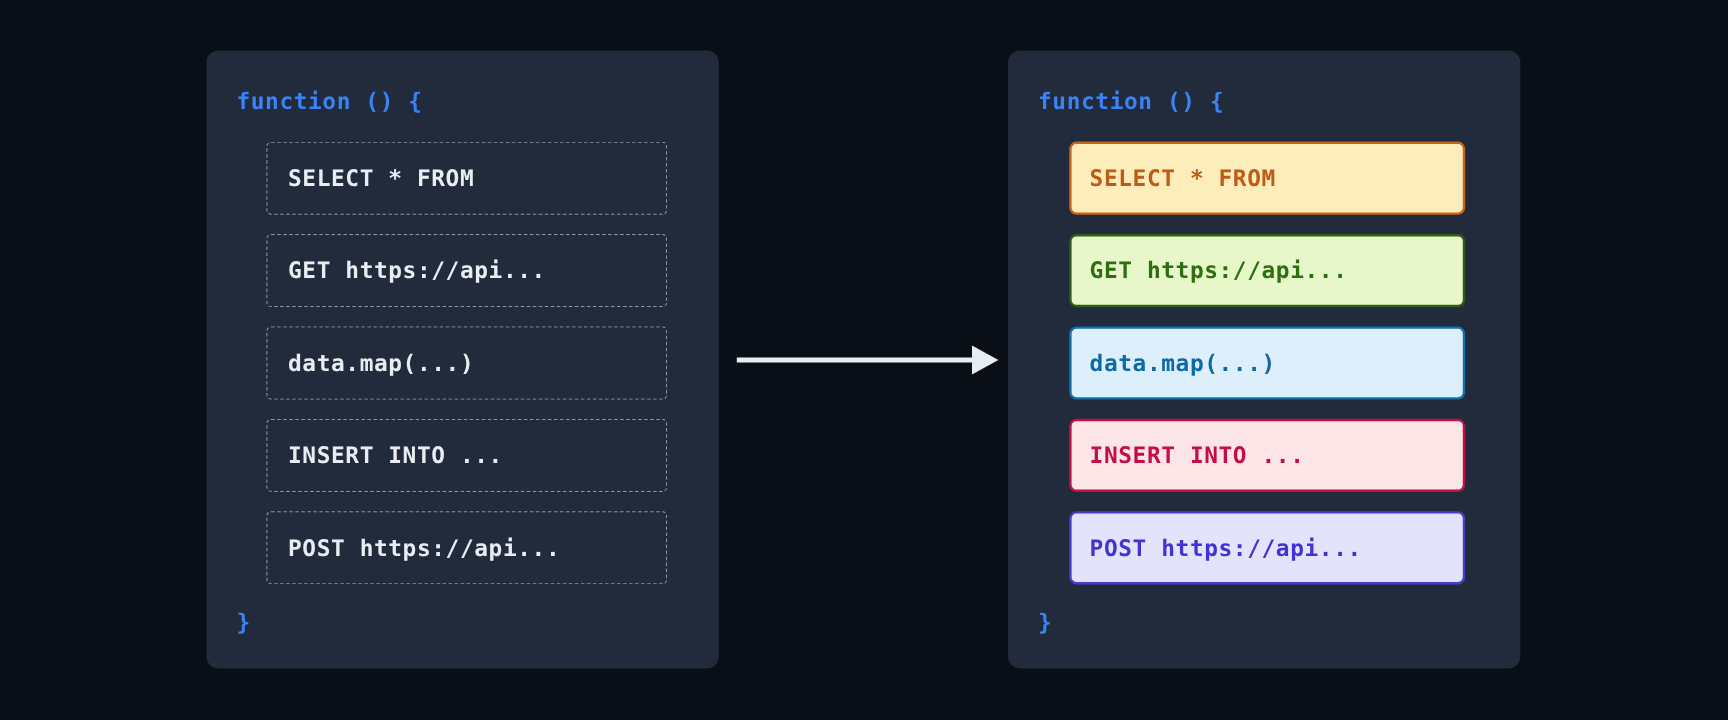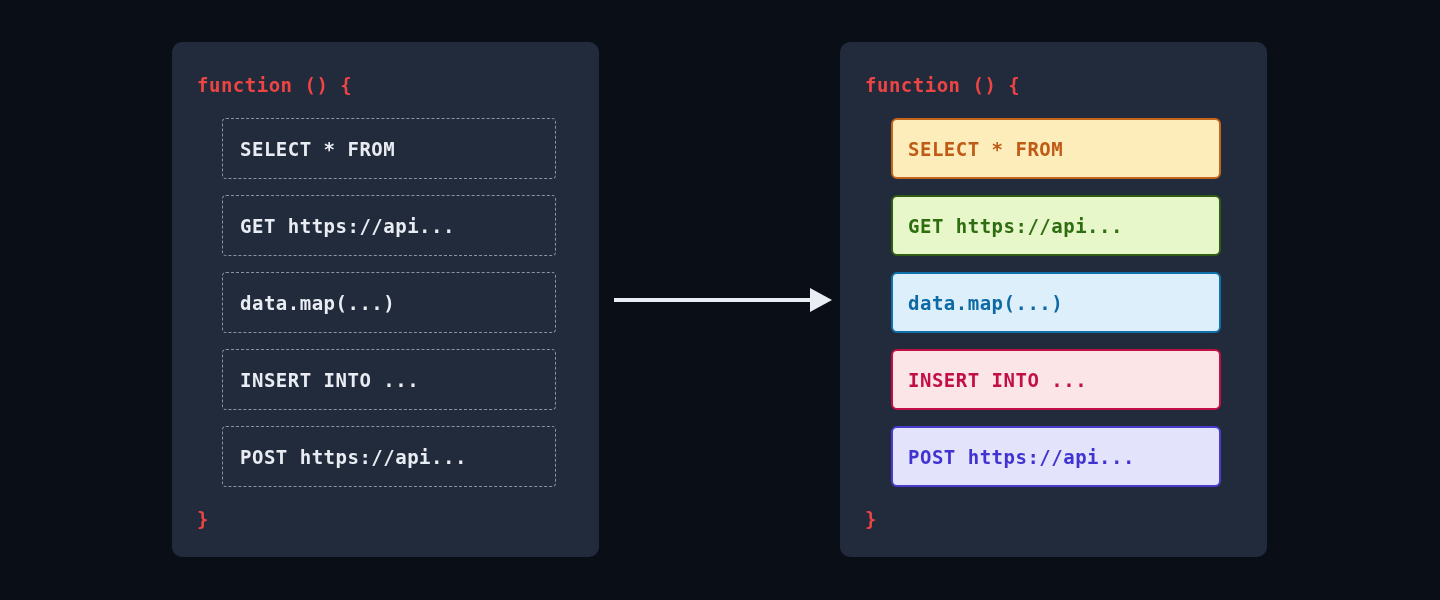--- a/index.html
+++ b/index.html
@@ -19,21 +19,21 @@
     height: 515px;
     background: #212b3b;
     border-radius: 10px;
   }
   #left-panel  { left: 172px; }
   #right-panel { left: 840px; }
 
   .fn-open, .fn-close {
     position: absolute;
     left: 25px;
-    color: #ef4444;
+    color: #3b82f6;
     font-size: 19px;
     font-weight: bold;
     letter-spacing: 0.5px;
     white-space: pre;
   }
   .fn-open  { top: 32px; }
   .fn-close { top: 466px; }
 
   .rows {
     position: absolute;

